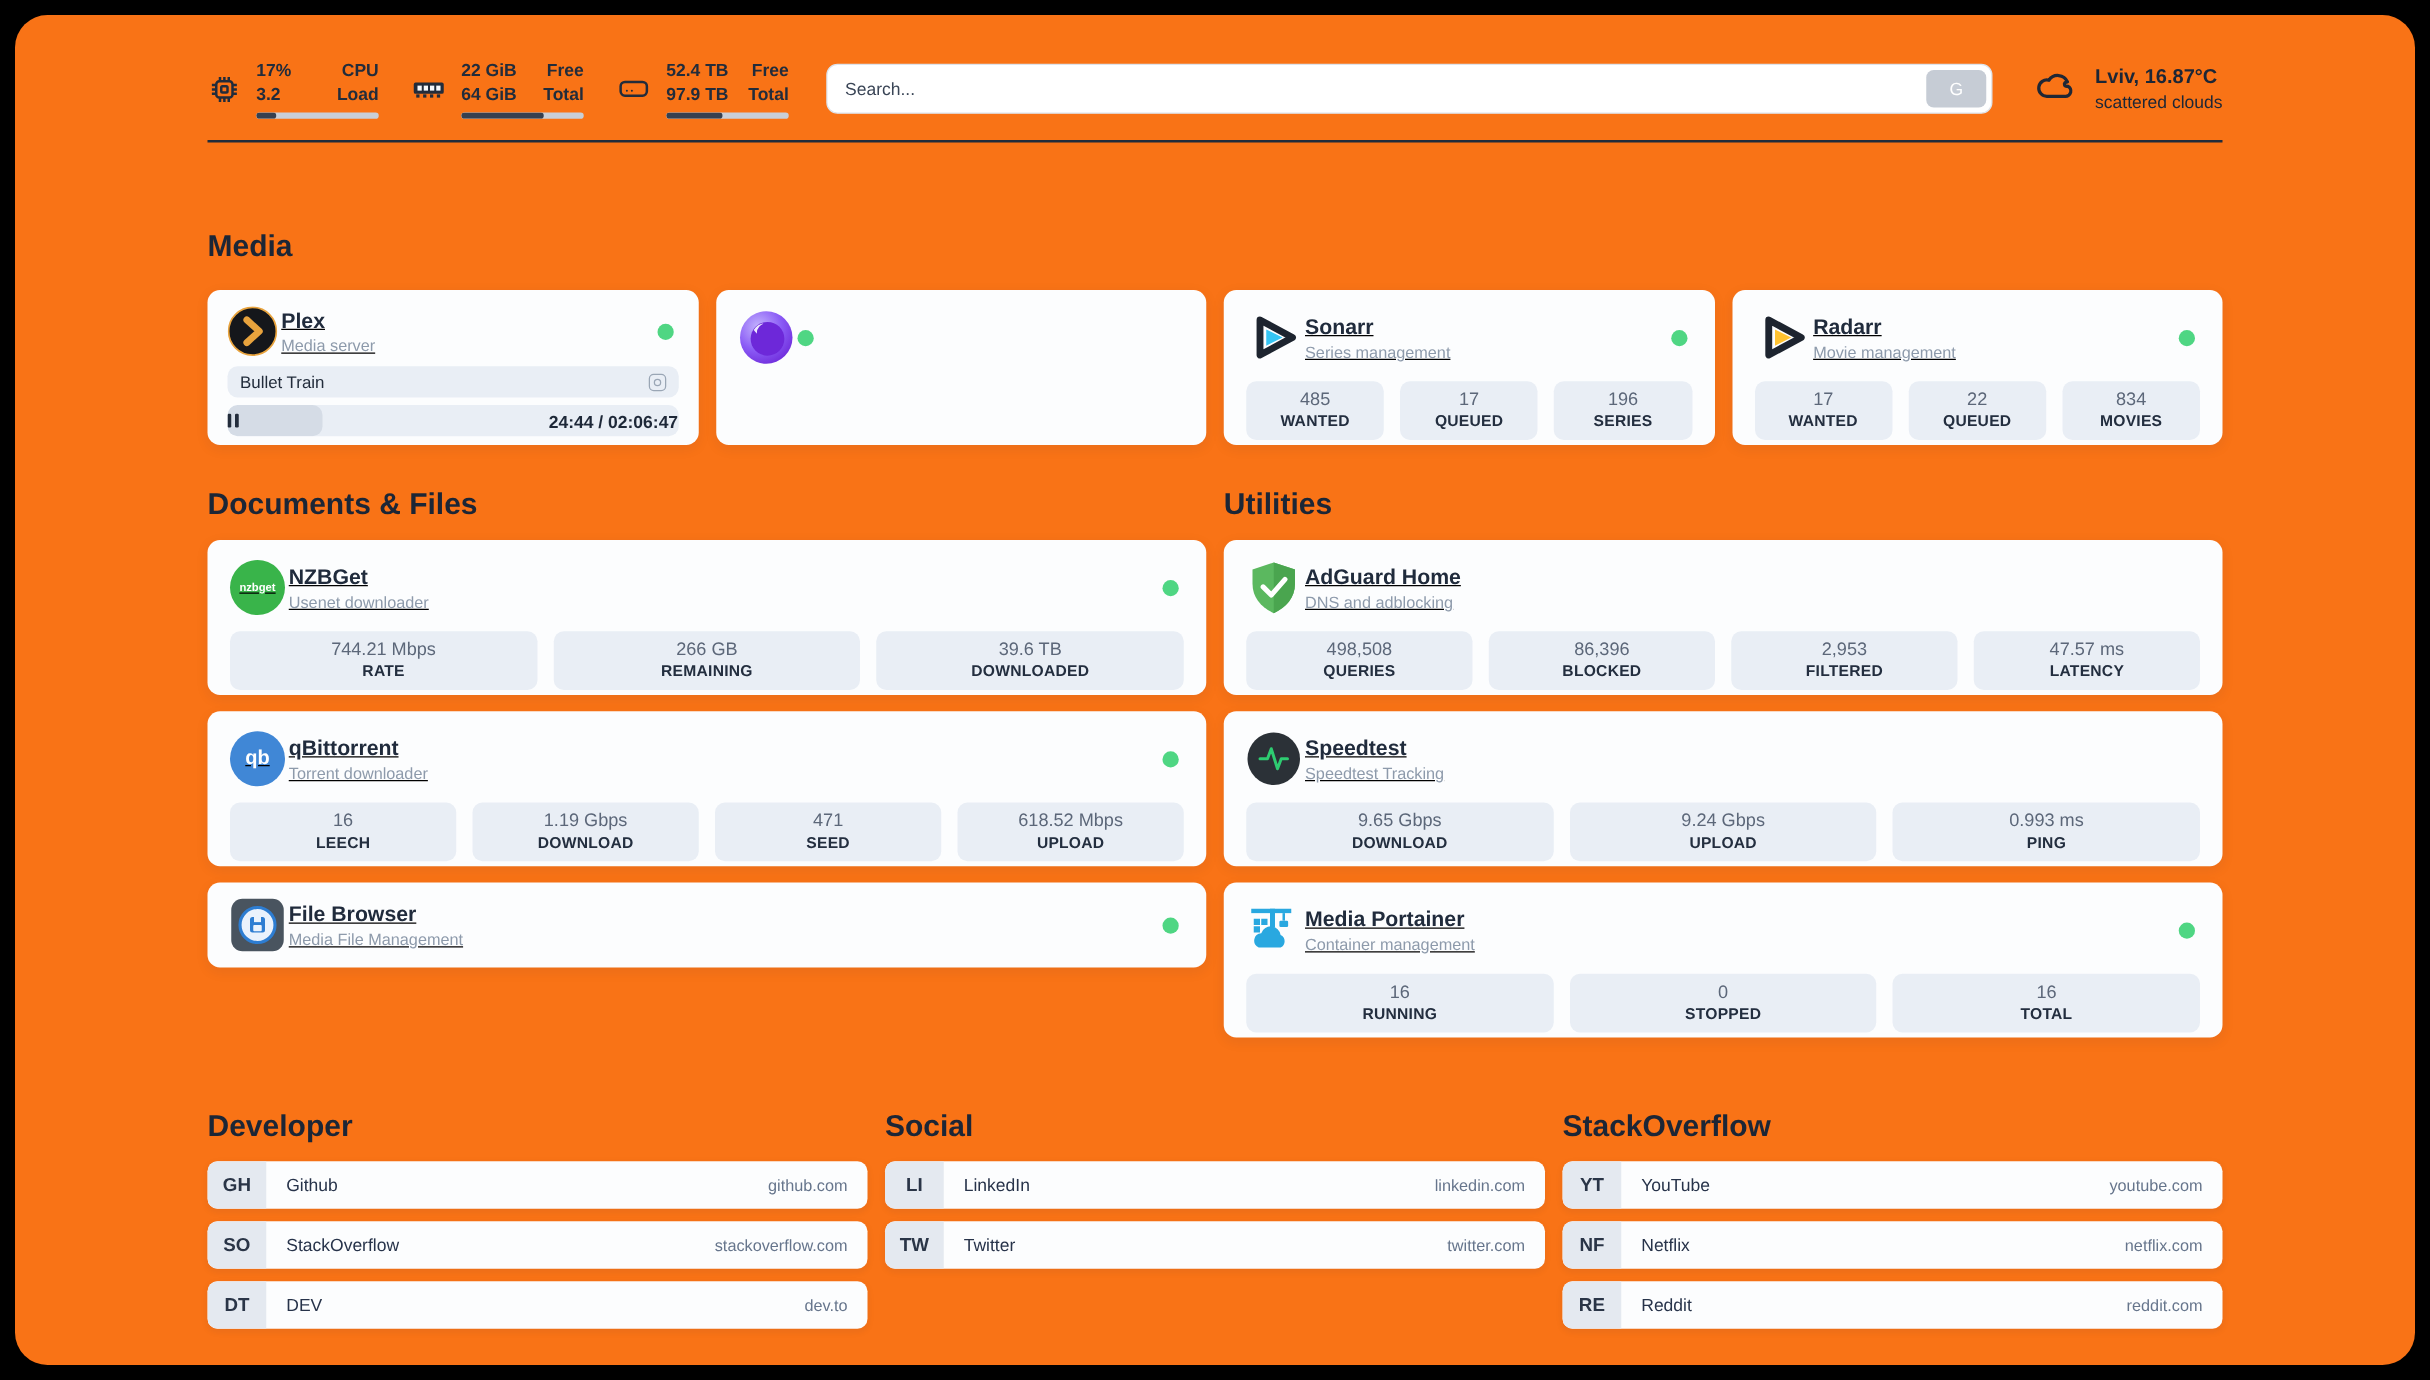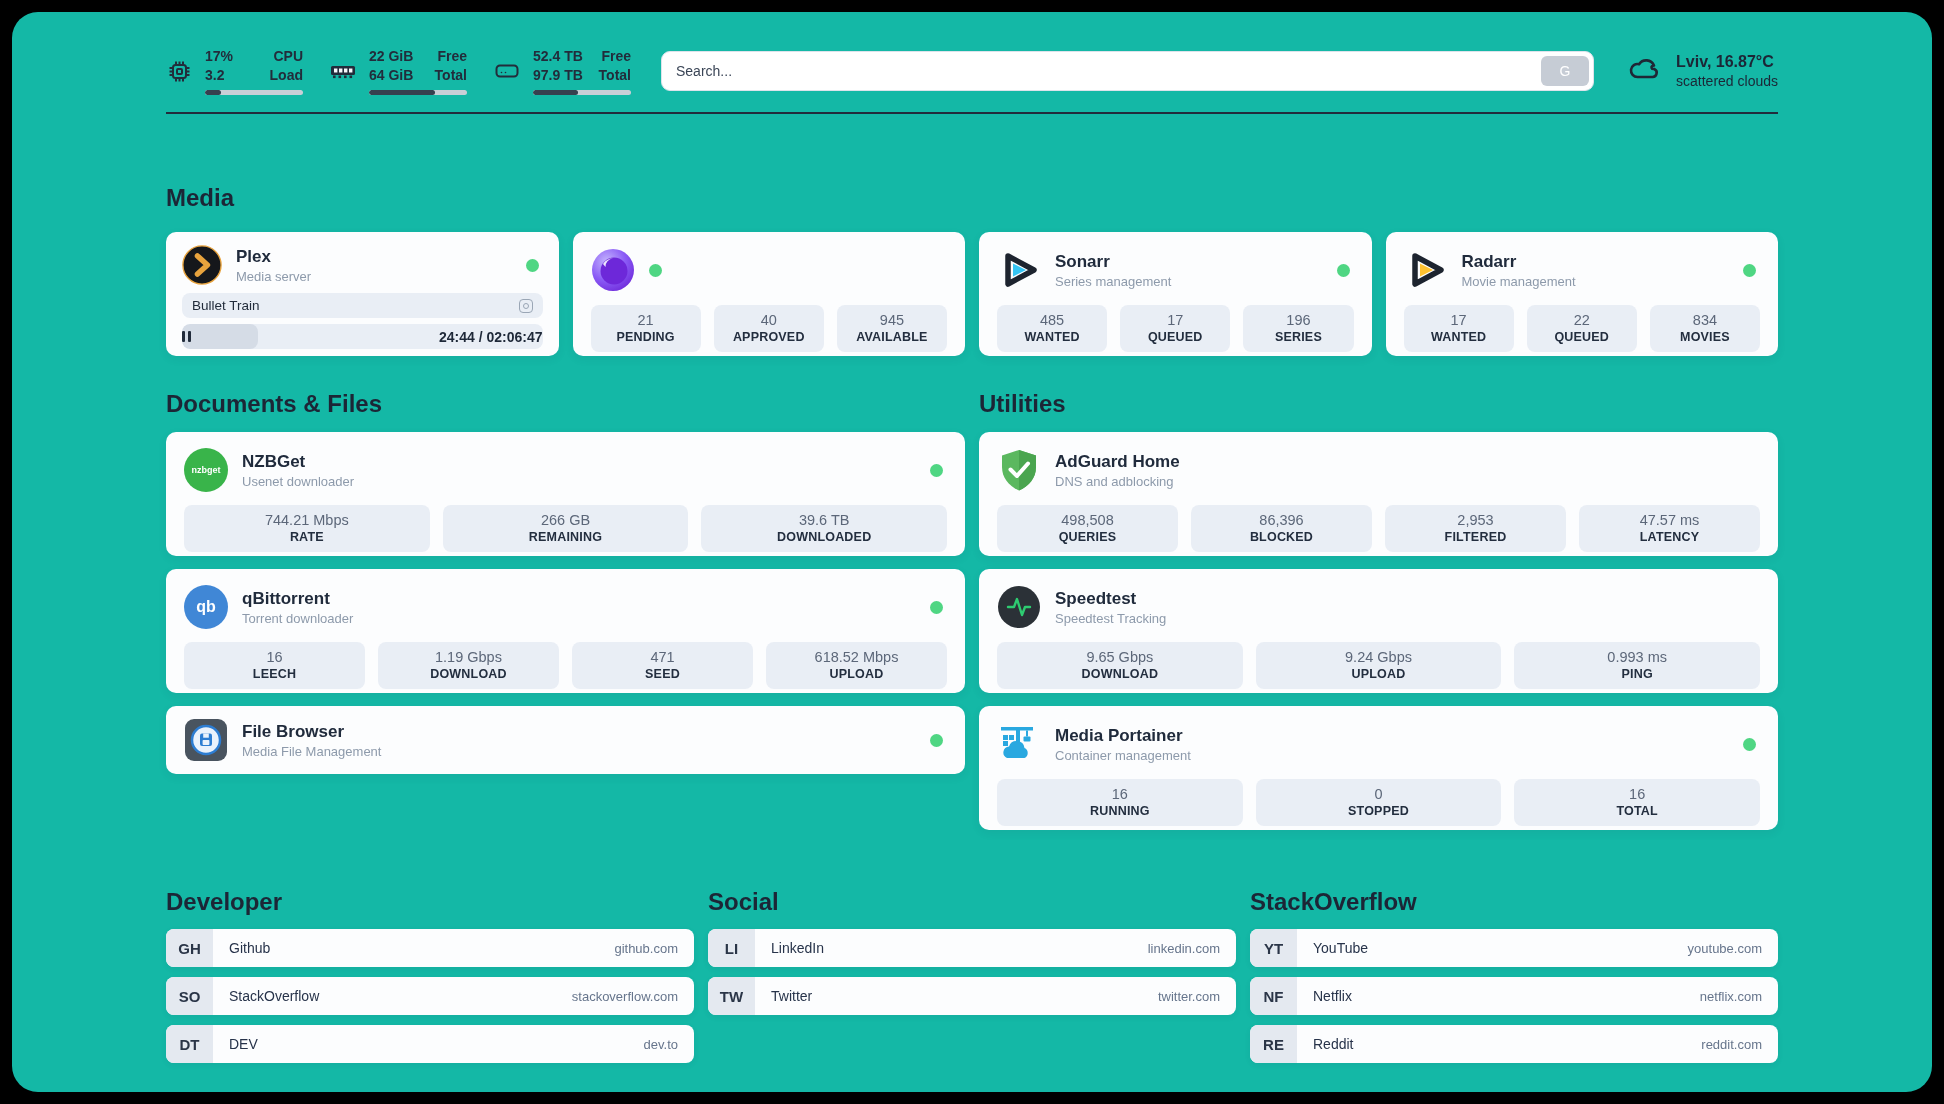--- a/index.html
+++ b/index.html
@@ -1,19 +1,19 @@
 <!DOCTYPE html>
 <html><head>
 <meta charset="utf-8">
 <style>
   * { margin:0; padding:0; box-sizing:border-box; }
   html,body { width:1944px; height:1104px; }
   body { background:#000; font-family:"Liberation Sans", sans-serif; position:relative; }
   .panel {
-    position:absolute; inset:12px; background:#14b8a6; border-radius:26px; overflow:hidden;
+    position:absolute; inset:12px; background:#f97316; border-radius:26px; overflow:hidden;
   }
   .shell { padding:26px 154px 0 154px; }
 
   
   .topbar { display:flex; align-items:center; height:66px; }
   .sysstats { display:flex; align-items:center; gap:26px; }
   .sysstat { display:flex; align-items:center; gap:12px; }
   .sysstat svg { display:block; }
   .stat-body { width:98px; }
   .stat-rows { display:flex; justify-content:space-between; }
@@ -48,21 +48,21 @@
 
   .two-col { display:grid; grid-template-columns:1fr 1fr; gap:14px; margin-top:34px; }
   .col-stack { display:flex; flex-direction:column; gap:13px; margin-top:14px; }
 
   
   .card {
     background:#fcfdfe; border-radius:10px; box-shadow:0 3px 10px rgba(25,40,70,.07);
     padding:16px 18px; height:124px; cursor:pointer;
   }
   .card.card-sm { height:68px; display:flex; align-items:center; padding:10px 18px; }
-  .app-head { display:flex; align-items:center; gap:14px; width:100%; }
+  .app-head { display:flex; align-items:center; gap:3px; width:100%;text-decoration:underline; }
   .app-icon { width:44px; height:44px; flex:0 0 44px; position:relative; }
   .app-titles { flex:1; min-width:0; }
   .app-name { font-size:17px; font-weight:700; color:#202b3c; line-height:1.25; }
   .app-sub { font-size:13px; color:#8d9aab; margin-top:2px; }
   .status-dot { width:13px; height:13px; border-radius:50%; background:#4fd683; margin-right:4px; flex:0 0 13px; }
   .stats { display:flex; gap:13px; margin-top:13px; }
   .stat-pill { flex:1; background:#e9eef5; border-radius:8px; text-align:center; padding:7px 4px 8px; }
   .stat-value { font-size:14.5px; color:#5c6779; }
   .stat-label { font-size:12.5px; font-weight:700; color:#232e3f; margin-top:2px; letter-spacing:.2px; }
 
@@ -258,34 +258,20 @@
                     <stop offset="55%" stop-color="#8b5cf6"></stop>
                     <stop offset="100%" stop-color="#6d28d9"></stop>
               </radialGradient>
                 </defs>
               <circle cx="22" cy="22" r="21" fill="url(#ovg)"></circle>
               <circle cx="23" cy="23" r="13.5" fill="#6d28d9"></circle>
               <path d="M12 16 A 12 12 0 0 1 22 10.5 A 8 8 0 0 0 14.5 19 Z" fill="#ede9fe"></path>
             </svg>
           </span>
           <span class="status-dot"></span>
-        </div>
-        <div class="stats">
-          <div class="stat-pill">
-            <div class="stat-value">21</div>
-            <div class="stat-label">PENDING</div>
-          </div>
-          <div class="stat-pill">
-            <div class="stat-value">40</div>
-            <div class="stat-label">APPROVED</div>
-          </div>
-          <div class="stat-pill">
-            <div class="stat-value">945</div>
-            <div class="stat-label">AVAILABLE</div>
-          </div>
         </div>
       </div>
 
       <div class="card">
         <div class="app-head">
           <span class="app-icon">
             <svg width="44" height="44" viewBox="0 0 44 44">
               <polygon points="11,8 37,22 11,36" fill="none" stroke="#1d242f" stroke-width="5.5" stroke-linejoin="round"></polygon>
               <polygon points="16,15.5 29,22 16,28.5" fill="#35c5f4"></polygon>
             </svg>

